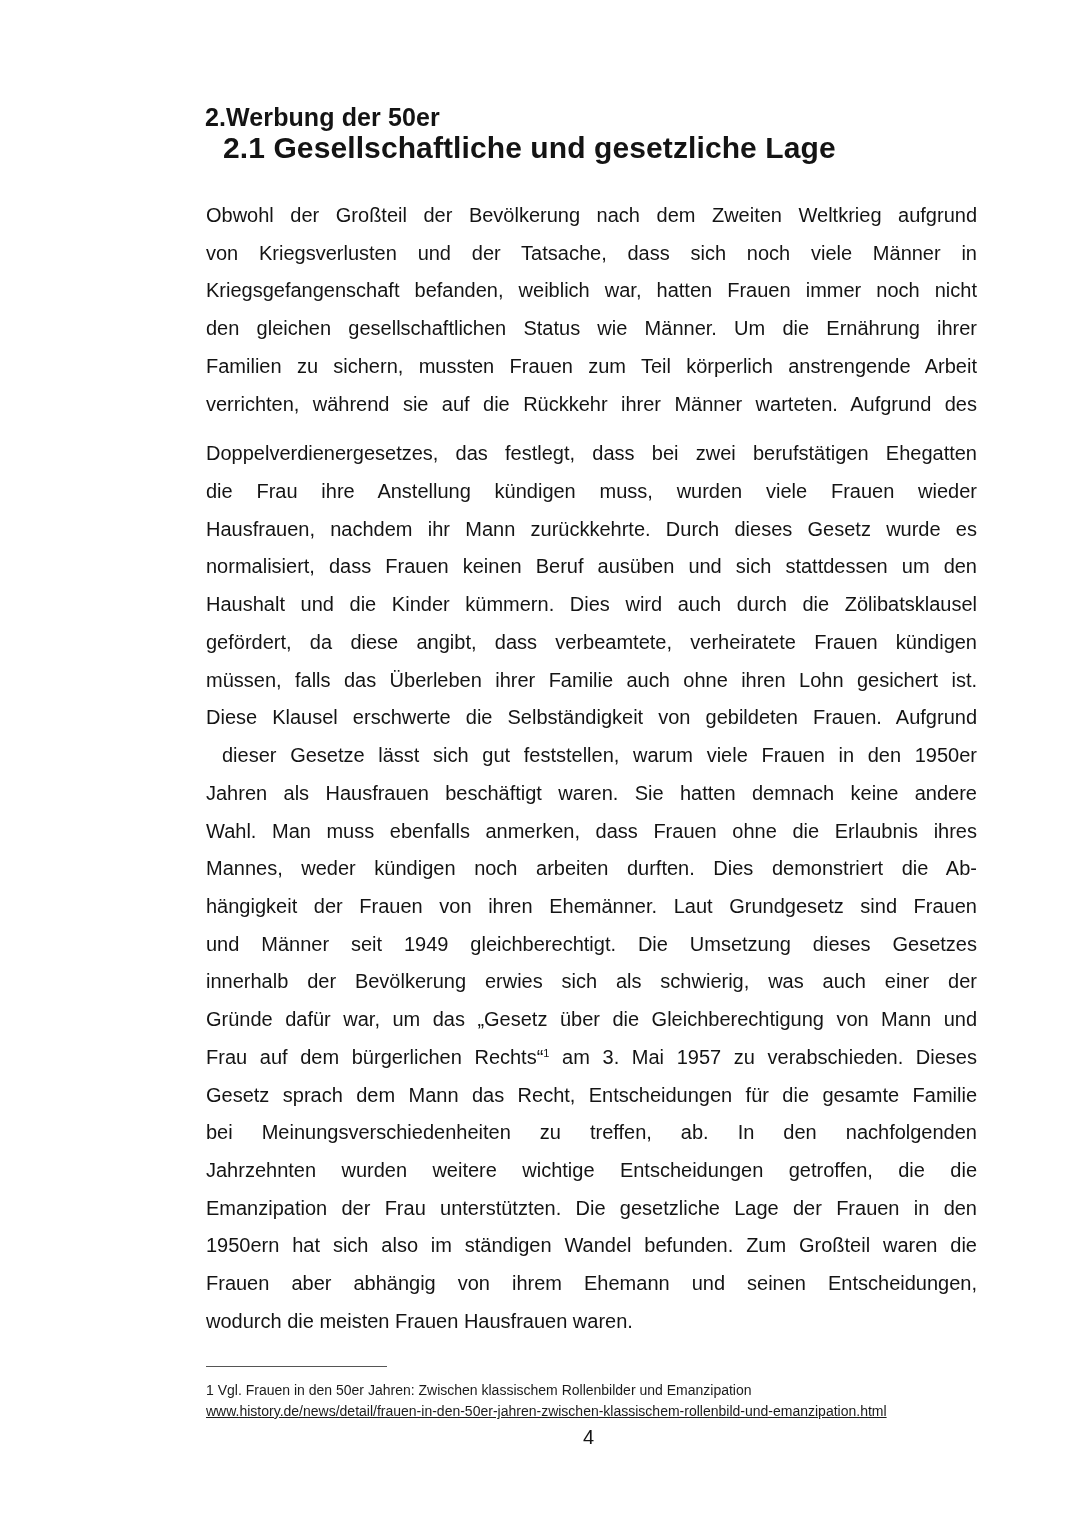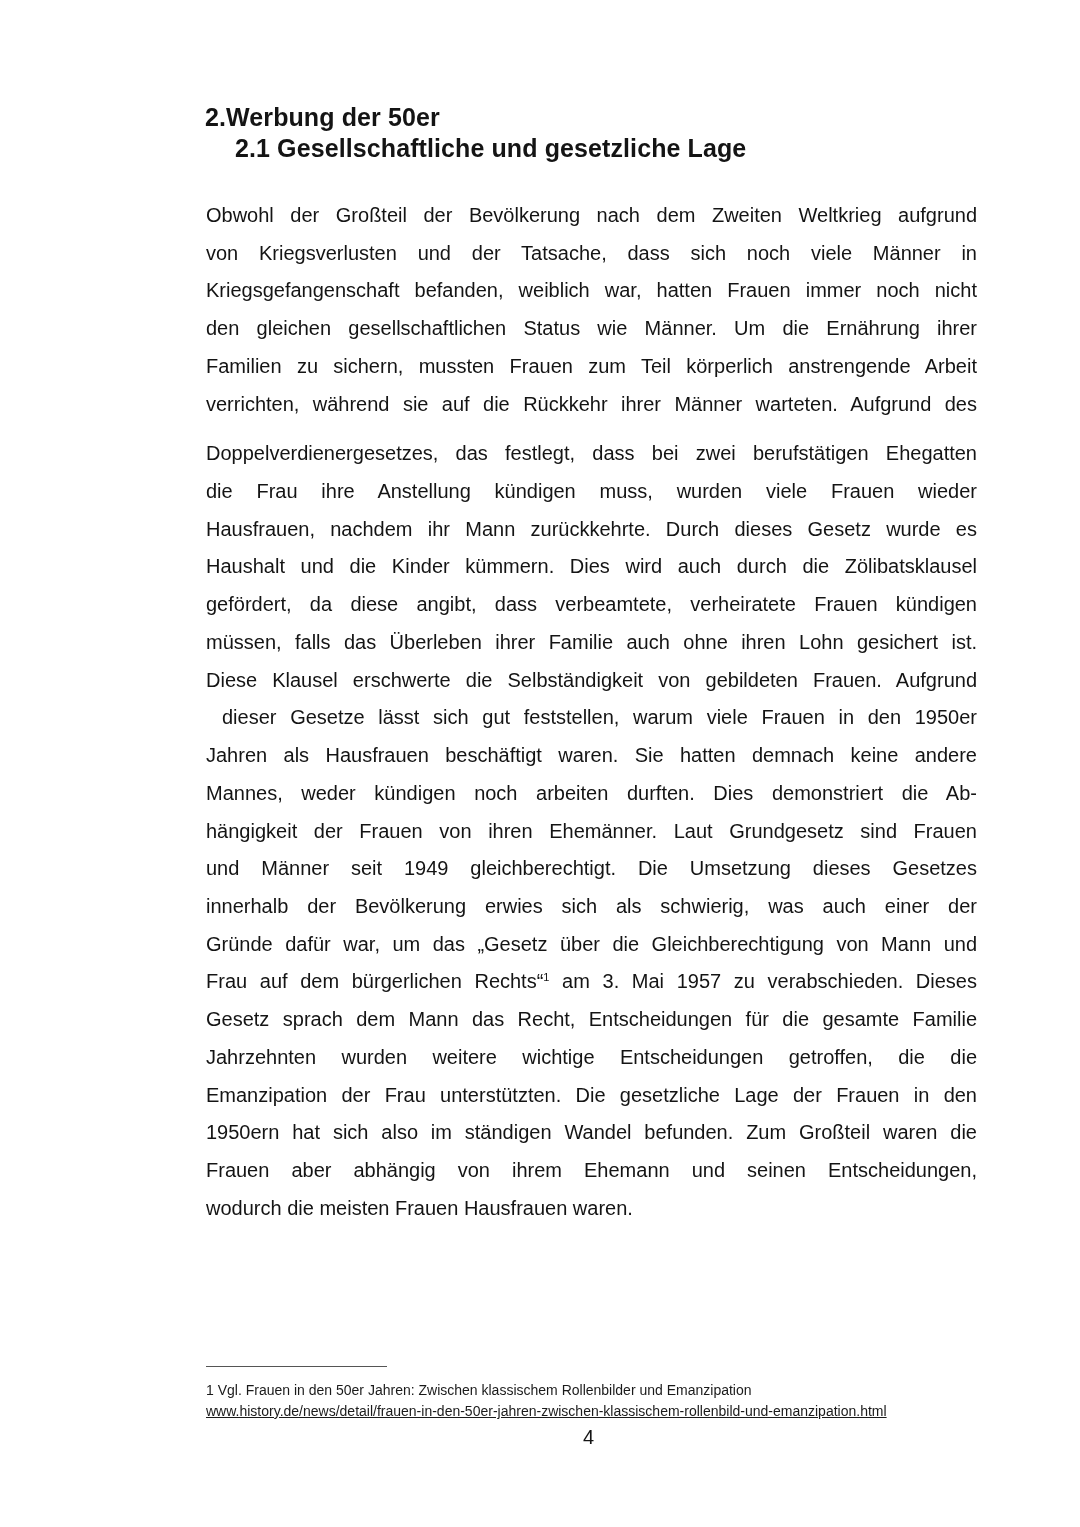--- a/index.html
+++ b/index.html
@@ -1,20 +1,20 @@
 <!DOCTYPE html>
 <html><head>
 <meta charset="utf-8">
 <style>
   html, body { margin: 0; padding: 0; background: #ffffff; }
   body { width: 1080px; height: 1527px; position: relative; overflow: hidden;
          font-family: "Liberation Sans", "DejaVu Sans", sans-serif; color: #141414; }
   .page { position: absolute; left: 0; top: 0; width: 1080px; height: 1288px; background: #fff; }
   .h1 { position: absolute; left: 205px; top: 101px; font-size: 25px; font-weight: bold; line-height: 32px; letter-spacing: 0.1px; }
-  .h2 { position: absolute; left: 235px; top: 132px; font-size: 25px; font-weight: bold; line-height: 32px; letter-spacing: 0.1px; }
+  .h2 { position: absolute; left: 223px; top: 132px; font-size: 30px; font-weight: bold; line-height: 32px; letter-spacing: 0.1px; }
   .body { position: absolute; left: 206px; top: 197px; width: 771px; font-size: 20px; }
   .line { display: block; height: 37.72px; line-height: 37.72px; text-align: justify; text-align-last: justify; white-space: nowrap; overflow: visible; }
   .line.last { text-align-last: left; }
   sup.fn { font-size: 11px; vertical-align: 7px; line-height: 0; }
   .rule { position: absolute; left: 206px; top: 1366px; width: 181px; height: 1px; background: #555; }
   .footnote { position: absolute; left: 206px; top: 1380px; width: 760px; font-size: 14px; line-height: 21px; color: #1a1a1a; }
   .footnote a { color: #1a1a1a; text-decoration: underline; }
   .pagenum { position: absolute; left: 583px; top: 1424px; font-size: 20px; line-height: 26px; }
 </style>
 </head>
@@ -27,33 +27,36 @@
   <div class="body">
     <span class="line" style="white-space: normal; text-align-last: justify;">Obwohl der Großteil der Bevölkerung nach dem Zweiten Weltkrieg aufgrund</span>
     <span class="line" style="white-space: normal; text-align-last: justify;">von Kriegsverlusten und der Tatsache, dass sich noch viele Männer in</span>
     <span class="line" style="white-space: normal; text-align-last: justify;">Kriegsgefangenschaft befanden, weiblich war, hatten Frauen immer noch nicht</span>
     <span class="line" style="white-space: normal; text-align-last: justify;">den gleichen gesellschaftlichen Status wie Männer. Um die Ernährung ihrer</span>
     <span class="line" style="white-space: normal; text-align-last: justify;">Familien zu sichern, mussten Frauen zum Teil körperlich anstrengende Arbeit</span>
     <span class="line" style="white-space: normal; text-align-last: justify;">verrichten, während sie auf die Rückkehr ihrer Männer warteten. Aufgrund des</span>
     <span class="line" style="white-space: normal; text-align-last: justify; margin-top: 12px;">Doppelverdienergesetzes, das festlegt, dass bei zwei berufstätigen Ehegatten</span>
     <span class="line" style="white-space: normal; text-align-last: justify;">die Frau ihre Anstellung kündigen muss, wurden viele Frauen wieder</span>
     <span class="line" style="white-space: normal; text-align-last: justify;">Hausfrauen, nachdem ihr Mann zurückkehrte. Durch dieses Gesetz wurde es</span>
+    <span class="line" style="white-space: normal; text-align-last: justify;">normalisiert, dass Frauen keinen Beruf ausüben und sich stattdessen um den</span>
     <span class="line" style="white-space: normal; text-align-last: justify;">Haushalt und die Kinder kümmern. Dies wird auch durch die Zölibatsklausel</span>
     <span class="line" style="white-space: normal; text-align-last: justify;">gefördert, da diese angibt, dass verbeamtete, verheiratete Frauen kündigen</span>
     <span class="line" style="white-space: normal; text-align-last: justify;">müssen, falls das Überleben ihrer Familie auch ohne ihren Lohn gesichert ist.</span>
     <span class="line" style="white-space: normal; text-align-last: justify;">Diese Klausel erschwerte die Selbständigkeit von gebildeten Frauen. Aufgrund</span>
     <span class="line" style="white-space: normal; text-align-last: justify; margin-left: 16px;">dieser Gesetze lässt sich gut feststellen, warum viele Frauen in den 1950er</span>
     <span class="line" style="white-space: normal; text-align-last: justify;">Jahren als Hausfrauen beschäftigt waren. Sie hatten demnach keine andere</span>
+    <span class="line" style="white-space: normal; text-align-last: justify;">Wahl. Man muss ebenfalls anmerken, dass Frauen ohne die Erlaubnis ihres</span>
     <span class="line" style="white-space: normal; text-align-last: justify;">Mannes, weder kündigen noch arbeiten durften. Dies demonstriert die Ab-</span>
     <span class="line" style="white-space: normal; text-align-last: justify;">hängigkeit der Frauen von ihren Ehemänner. Laut Grundgesetz sind Frauen</span>
     <span class="line" style="white-space: normal; text-align-last: justify;">und Männer seit 1949 gleichberechtigt. Die Umsetzung dieses Gesetzes</span>
     <span class="line" style="white-space: normal; text-align-last: justify;">innerhalb der Bevölkerung erwies sich als schwierig, was auch einer der</span>
     <span class="line" style="white-space: normal; text-align-last: justify;">Gründe dafür war, um das „Gesetz über die Gleichberechtigung von Mann und</span>
     <span class="line" style="white-space: normal; text-align-last: justify;"><span>Frau auf dem bürgerlichen Rechts“</span><sup class="fn">1</sup><span> am 3. Mai 1957 zu verabschieden. Dieses</span></span>
     <span class="line" style="white-space: normal; text-align-last: justify;">Gesetz sprach dem Mann das Recht, Entscheidungen für die gesamte Familie</span>
+    <span class="line" style="white-space: normal; text-align-last: justify;">bei Meinungsverschiedenheiten zu treffen, ab. In den nachfolgenden</span>
     <span class="line" style="white-space: normal; text-align-last: justify;">Jahrzehnten wurden weitere wichtige Entscheidungen getroffen, die die</span>
     <span class="line" style="white-space: normal; text-align-last: justify;">Emanzipation der Frau unterstützten. Die gesetzliche Lage der Frauen in den</span>
     <span class="line" style="white-space: normal; text-align-last: justify;">1950ern hat sich also im ständigen Wandel befunden. Zum Großteil waren die</span>
     <span class="line" style="white-space: normal; text-align-last: justify;">Frauen aber abhängig von ihrem Ehemann und seinen Entscheidungen,</span>
     <span class="line last">wodurch  die meisten Frauen Hausfrauen waren.</span>
   </div>
 
   <div class="rule"></div>
   <div class="footnote"><span>1</span><span> Vgl. Frauen in den 50er Jahren: Zwischen klassischem Rollenbilder und Emanzipation </span><a>www.history.de/news/detail/frauen-in-den-50er-jahren-zwischen-klassischem-rollenbild-und-emanzipation.html</a></div>
 

